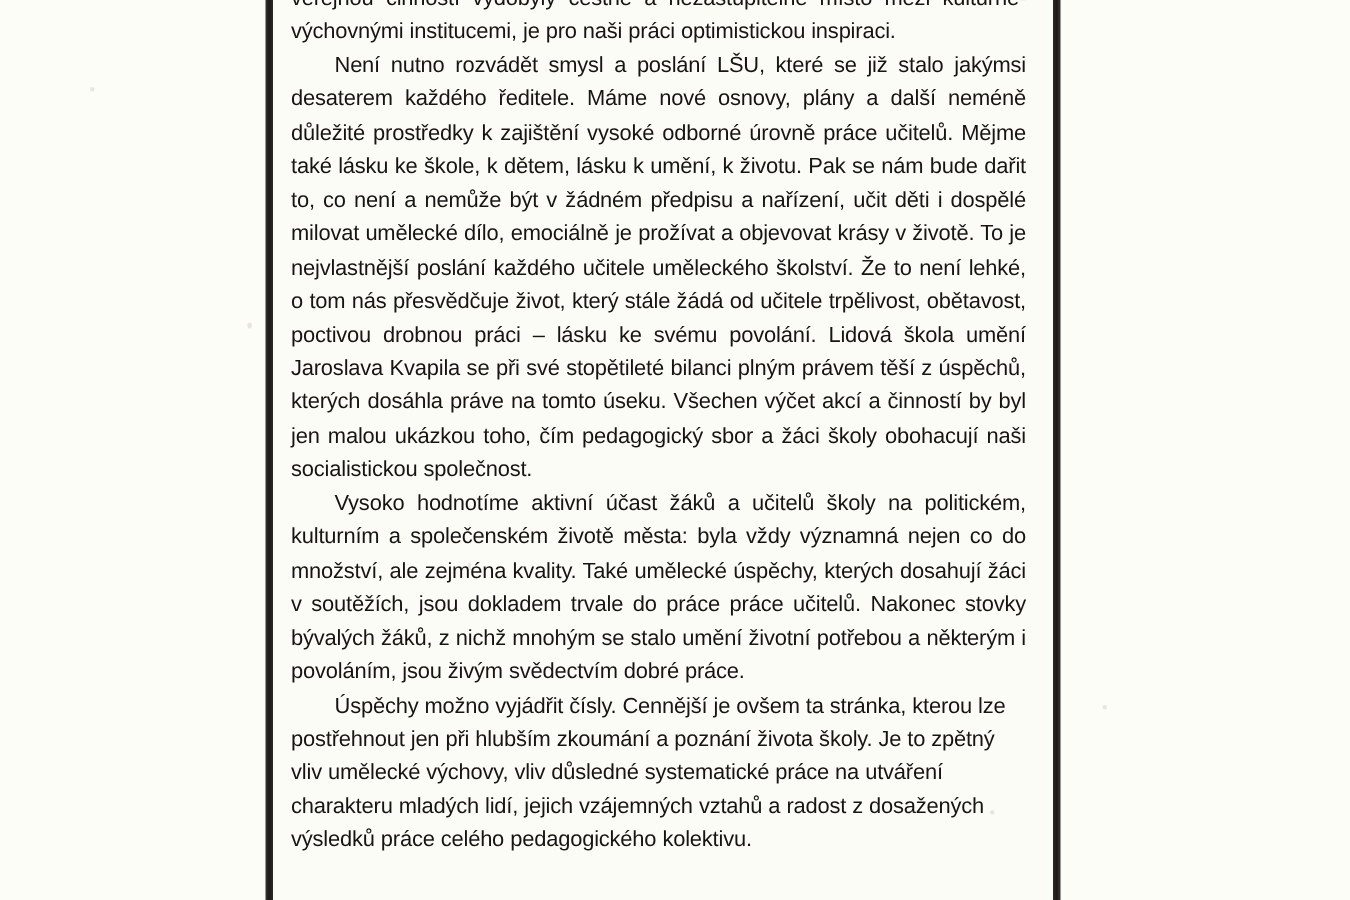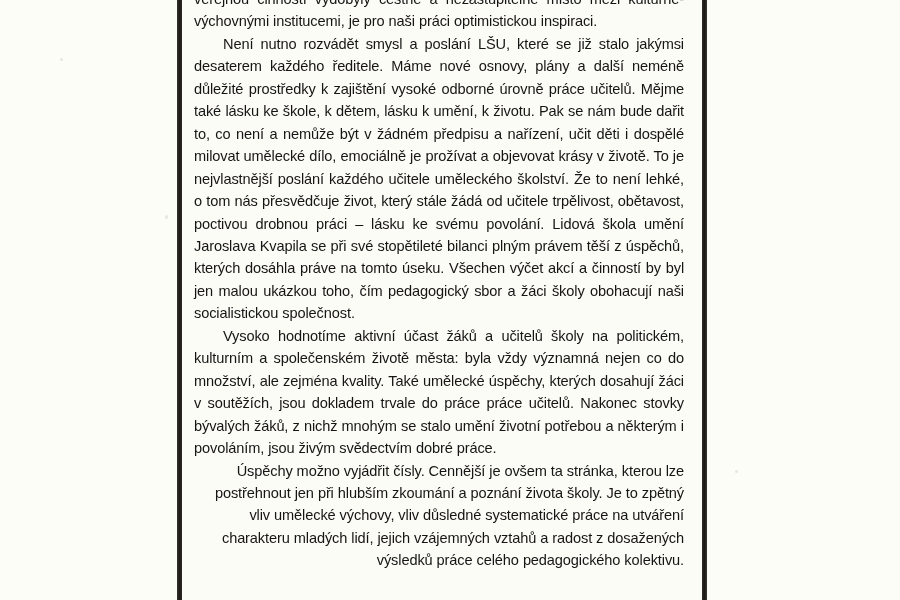--- a/index.html
+++ b/index.html
@@ -60,21 +60,21 @@
     text-justify: inter-word;
     text-indent: 29px;
     letter-spacing: -0.12px;
     word-spacing: 0.1px;
     -webkit-font-smoothing: antialiased;
   }
   p.no-indent {
     text-indent: 0;
   }
   p.body-par:last-child {
-    text-align: right;
+    text-align: left;
   }
   
   .speckle {
     position: absolute;
     pointer-events: none;
     background: #cfcabf;
     opacity: 0.45;
     border-radius: 50%;
   }
 </style>

